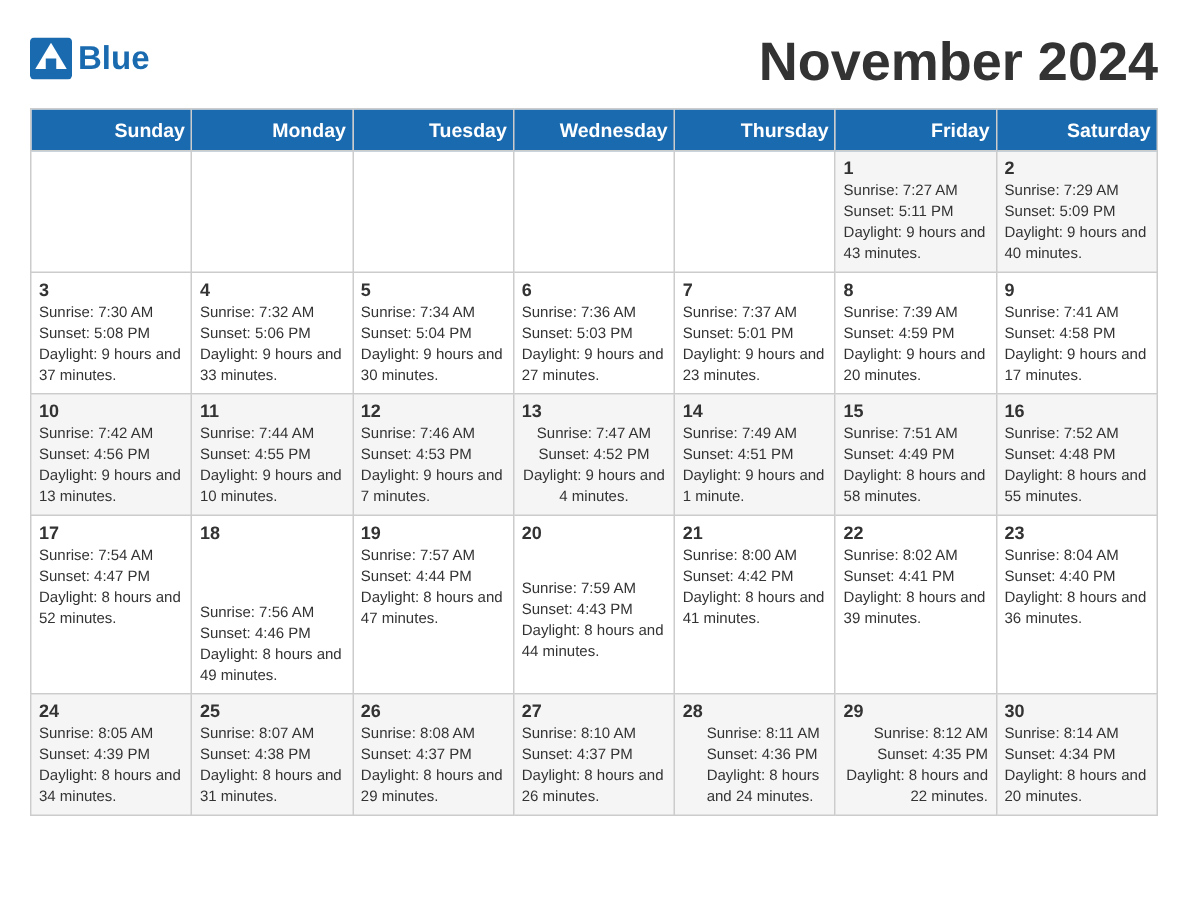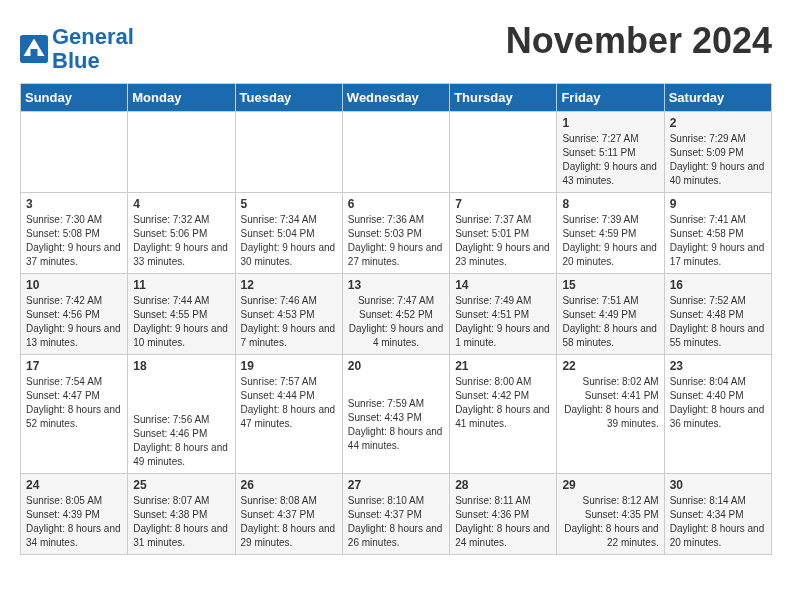--- a/index.html
+++ b/index.html
@@ -51,21 +51,21 @@
       width: 100%;
       border-collapse: collapse;
       table-layout: fixed;
     }
     thead tr th {
       background-color: #1a6ab0;
       color: #fff;
       font-size: 13px;
       font-weight: bold;
       padding: 6px 4px;
-      text-align: left;
+      text-align: right;
       border: 1px solid #ccc;
     }
     tbody tr td {
       vertical-align: top;
       border: 1px solid #ccc;
       padding: 4px 5px;
       font-size: 10.5px;
       color: #333;
       height: 80px;
       background: #fff;
@@ -92,21 +92,20 @@
 <body>
 
 <div class="header-area">
   <div class="logo">
     <svg class="logo-icon" viewBox="0 0 40 40">
       <rect x="0" y="0" width="40" height="40" fill="#1a6ab0" rx="4"></rect>
       <polygon points="20,5 35,30 5,30" fill="white"></polygon>
       <rect x="15" y="20" width="10" height="14" fill="#1a6ab0"></rect>
     </svg>
     <div class="logo-text">
-      <div><span>General</span></div>
       <div><span>Blue</span></div>
     </div>
   </div>
   <div class="title-block">
     <div class="month-title">November 2024</div>
   </div>
 </div>
 
 <table>
   <thead>
@@ -254,21 +253,21 @@
 Daylight: 8 hours and 44 minutes.</div>
         </td>
         <td>
           <span class="day-number">21</span>
           <div class="day-info" style="white-space: pre-line;">Sunrise: 8:00 AM
 Sunset: 4:42 PM
 Daylight: 8 hours and 41 minutes.</div>
         </td>
         <td>
           <span class="day-number">22</span>
-          <div class="day-info" style="white-space: pre-line; text-align: right;">Sunrise: 8:02 AM
+          <div class="day-info" style="white-space: pre-line;">Sunrise: 8:02 AM
 Sunset: 4:41 PM
 Daylight: 8 hours and 39 minutes.</div>
         </td>
         <td>
           <span class="day-number">23</span>
           <div class="day-info" style="white-space: pre-line;">Sunrise: 8:04 AM
 Sunset: 4:40 PM
 Daylight: 8 hours and 36 minutes.</div>
         </td>
       </tr>
@@ -292,21 +291,21 @@
 Daylight: 8 hours and 29 minutes.</div>
         </td>
         <td>
           <span class="day-number">27</span>
           <div class="day-info" style="white-space: pre-line;">Sunrise: 8:10 AM
 Sunset: 4:37 PM
 Daylight: 8 hours and 26 minutes.</div>
         </td>
         <td>
           <span class="day-number">28</span>
-          <div class="day-info" style="white-space: pre-line;">Sunrise: 8:11 AM
+          <div class="day-info" style="white-space: pre-line; margin-left: 16px;">Sunrise: 8:11 AM
 Sunset: 4:36 PM
 Daylight: 8 hours and 24 minutes.</div>
         </td>
         <td>
           <span class="day-number">29</span>
           <div class="day-info" style="white-space: pre-line; text-align: right;">Sunrise: 8:12 AM
 Sunset: 4:35 PM
 Daylight: 8 hours and 22 minutes.</div>
         </td>
         <td>

